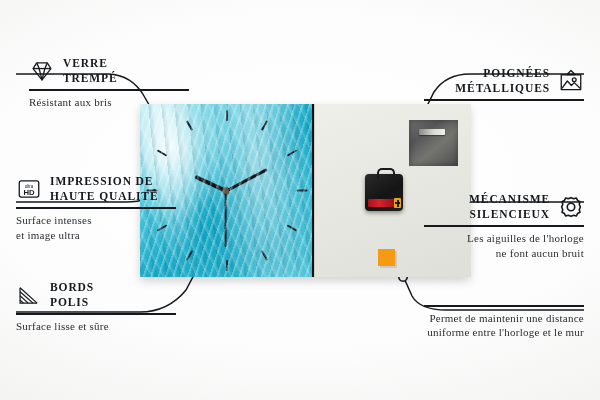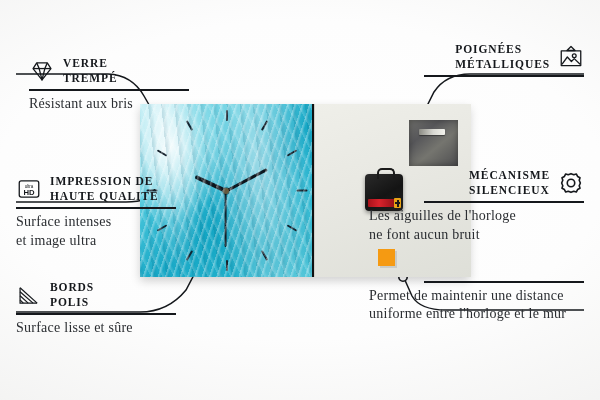--- a/index.html
+++ b/index.html
@@ -83,31 +83,31 @@
   #mech-plus:after{left:1px;top:4px;width:5px;height:1.5px;}
   #foam{
     position:absolute;left:63px;top:145px;width:17px;height:17px;background:#f59a12;
     box-shadow:2px 2px 0 rgba(0,0,0,.10);
   }
   
   #links{position:absolute;inset:0;width:600px;height:400px;pointer-events:none;}
   
   .feat{position:absolute;width:215px;}
   .feat.left{text-align:left;}
-  .feat.right{}
+  .feat.right{text-align:right;margin-top:24px;}
   .feat-head{display:flex;align-items:center;gap:8px;}
   .feat.right .feat-head{flex-direction:row;justify-content:flex-end;}
   .feat-title{
     font-family:"Liberation Serif",serif;font-weight:700;
     font-size:11.5px;letter-spacing:.9px;line-height:1.28;color:#15181c;
     text-transform:uppercase;
   }
   .feat-rule{height:1.6px;background:#15181c;margin:4px 0 4px 0;}
   .feat-sub{
-    font-family:"Liberation Serif",serif;font-size:14px;line-height:1.35;
+    font-family:"Liberation Serif",serif;font-size:11px;line-height:1.35;
     color:#2a2d31;letter-spacing:.25px;
   }
   .ico{width:26px;height:26px;flex:0 0 26px;display:block;}
   
   #feat-verre{left:29px;top:42px;margin-top:14px;}
   #feat-impression{left:16px;top:174px;}
   #feat-bords{left:16px;top:280px;}
   #feat-poignees{left:369px;top:42px;}
   #feat-mecanisme{left:369px;top:168px;}
   #feat-entretoise{left:369px;top:277px;}

